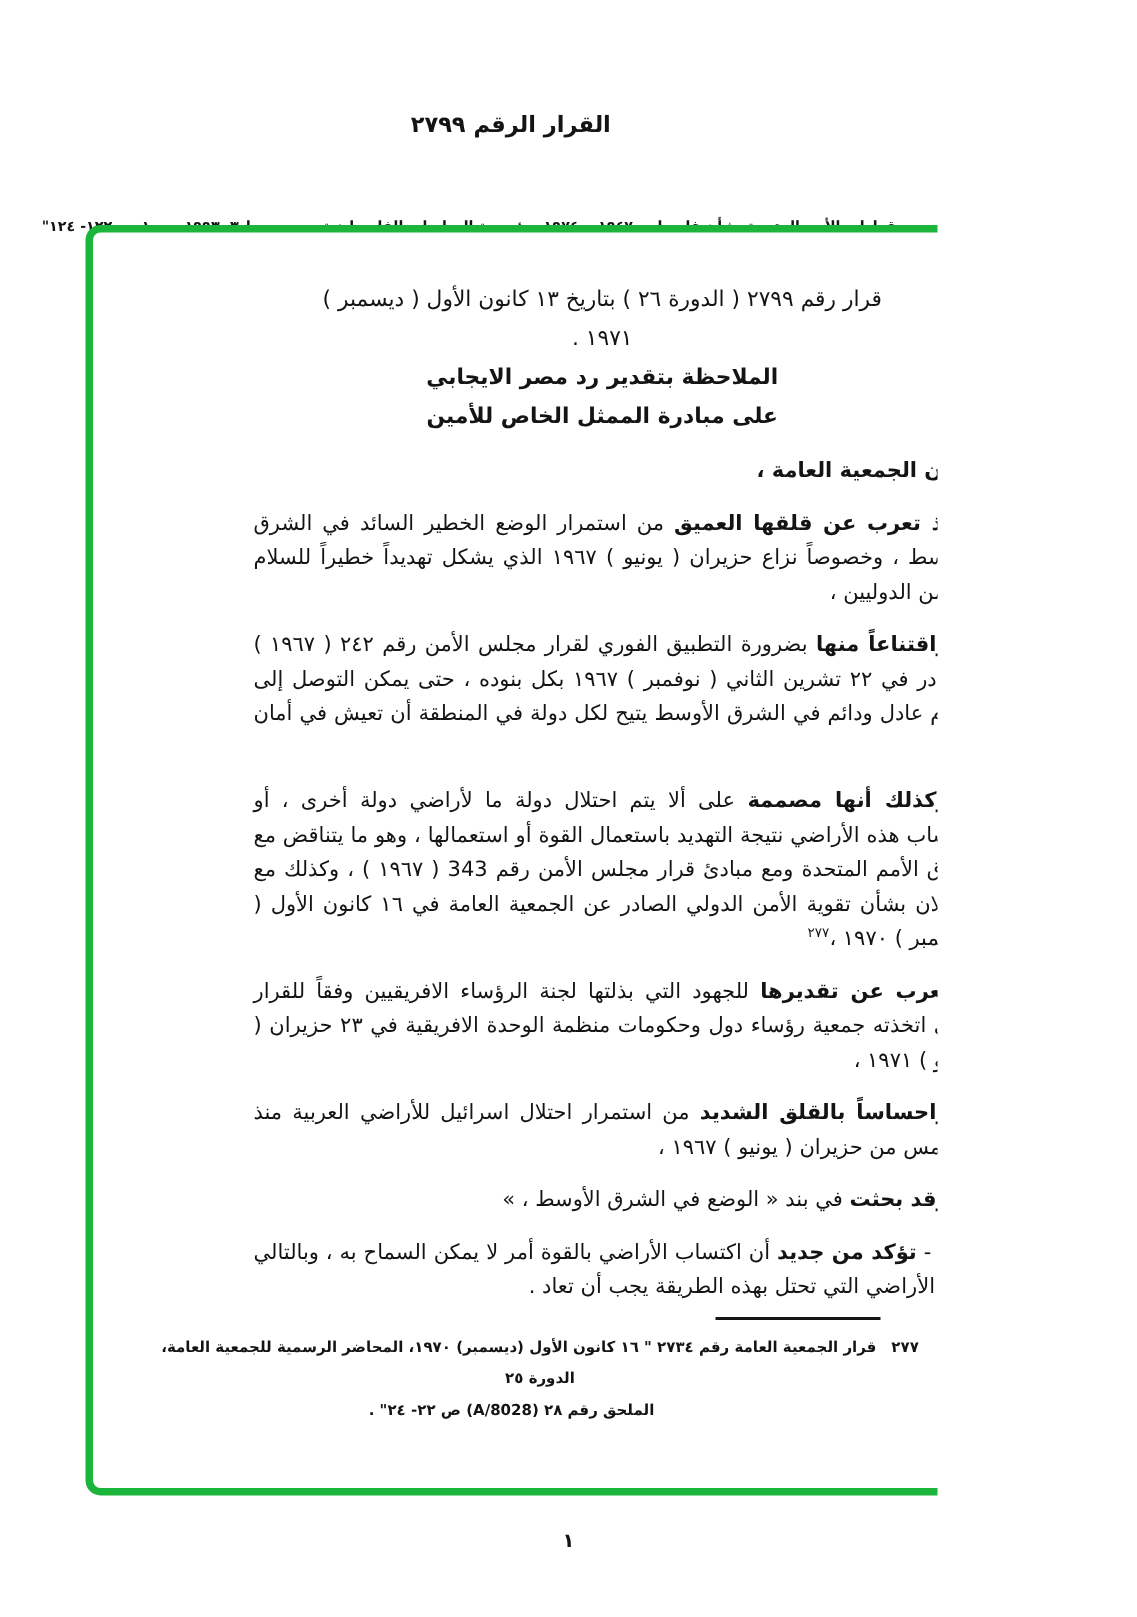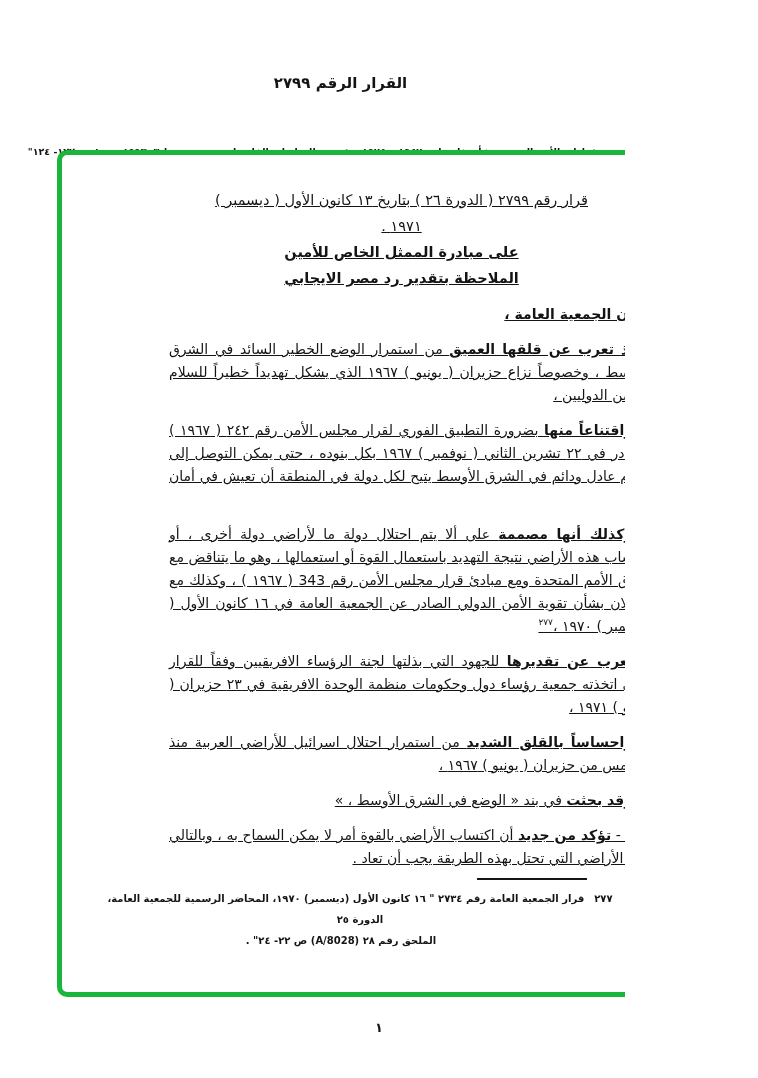--- a/index.html
+++ b/index.html
@@ -40,21 +40,20 @@
   .green-box {
     position: absolute;
     left: 57px;
     top: 150px;
     width: 647px;
     height: 847px;
     box-sizing: border-box;
     border: 5px solid #1cb53b;
     border-radius: 10px;
     background: #ffffff;
-    text-decoration: underline;
   }
   .res-heading {
     margin: 32px 38px 0 80px;
     direction: rtl;
     text-align: center;
     font-size: 14.5px;
     line-height: 26px;
   }
   .res-heading .bold { font-weight: bold; }
   .res-body {
@@ -103,22 +102,22 @@
 
   <h1 class="doc-title">القرار الرقم ٢٧٩٩</h1>
 
   <div class="doc-citation">قرارات الأمم المتحدة بشأن فلسطين ١٩٤٧ ــ ١٩٧٤، مؤسسة الدراسات الفلسطينية، بيروت، ط ٣، ١٩٩٣، مج ١، ص١٢٢- ١٢٤"</div>
 
   <div class="green-box" style="border-color: rgb(28, 181, 59);">
 
     <div class="res-heading">
       <div>قرار رقم ٢٧٩٩ ( الدورة ٢٦ ) بتاريخ ١٣ كانون الأول ( ديسمبر )</div>
       <div>١٩٧١ .</div>
+      <div class="bold">الملاحظة بتقدير رد مصر الايجابي</div>
       <div class="bold">على مبادرة الممثل الخاص للأمين</div>
-      <div class="bold">الملاحظة بتقدير رد مصر الايجابي</div>
     </div>
 
     <div class="res-body" id="res-body">
         <p class="para"><b>ان الجمعية العامة ،</b></p>
         <p class="para"><b>إذ تعرب عن قلقها العميق</b><span> من استمرار الوضع الخطير السائد في الشرق الأوسط ، وخصوصاً نزاع حزيران ( يونيو ) ١٩٦٧ الذي يشكل تهديداً خطيراً للسلام والأمن الدوليين ،</span></p>
         <p class="para"><b>واقتناعاً منها</b><span> بضرورة التطبيق الفوري لقرار مجلس الأمن رقم ٢٤٢ ( ١٩٦٧ ) الصادر في ٢٢ تشرين الثاني ( نوفمبر ) ١٩٦٧ بكل بنوده ، حتى يمكن التوصل إلى سلام عادل ودائم في الشرق الأوسط يتيح لكل دولة في المنطقة أن تعيش في أمان ،</span></p>
         <p class="para"><b>وكذلك أنها مصممة</b><span> على ألا يتم احتلال دولة ما لأراضي دولة أخرى ، أو اكتساب هذه الأراضي نتيجة التهديد باستعمال القوة أو استعمالها ، وهو ما يتناقض مع ميثاق الأمم المتحدة ومع مبادئ قرار مجلس الأمن رقم 343 ( ١٩٦٧ ) ، وكذلك مع الاعلان بشأن تقوية الأمن الدولي الصادر عن الجمعية العامة في ١٦ كانون الأول ( ديسمبر ) ١٩٧٠ ،</span><sup>٢٧٧</sup></p>
         <p class="para"><b>تعرب عن تقديرها</b><span> للجهود التي بذلتها لجنة الرؤساء الافريقيين وفقاً للقرار الذي اتخذته جمعية رؤساء دول وحكومات منظمة الوحدة الافريقية في ٢٣ حزيران ( يونيو ) ١٩٧١ ،</span></p>
         <p class="para"><b>واحساساً بالقلق الشديد</b><span> من استمرار احتلال اسرائيل للأراضي العربية منذ الخامس من حزيران ( يونيو ) ١٩٦٧ ،</span></p>
         <p class="para"><b>وقد بحثت</b><span> في بند « الوضع في الشرق الأوسط ، »</span></p>

